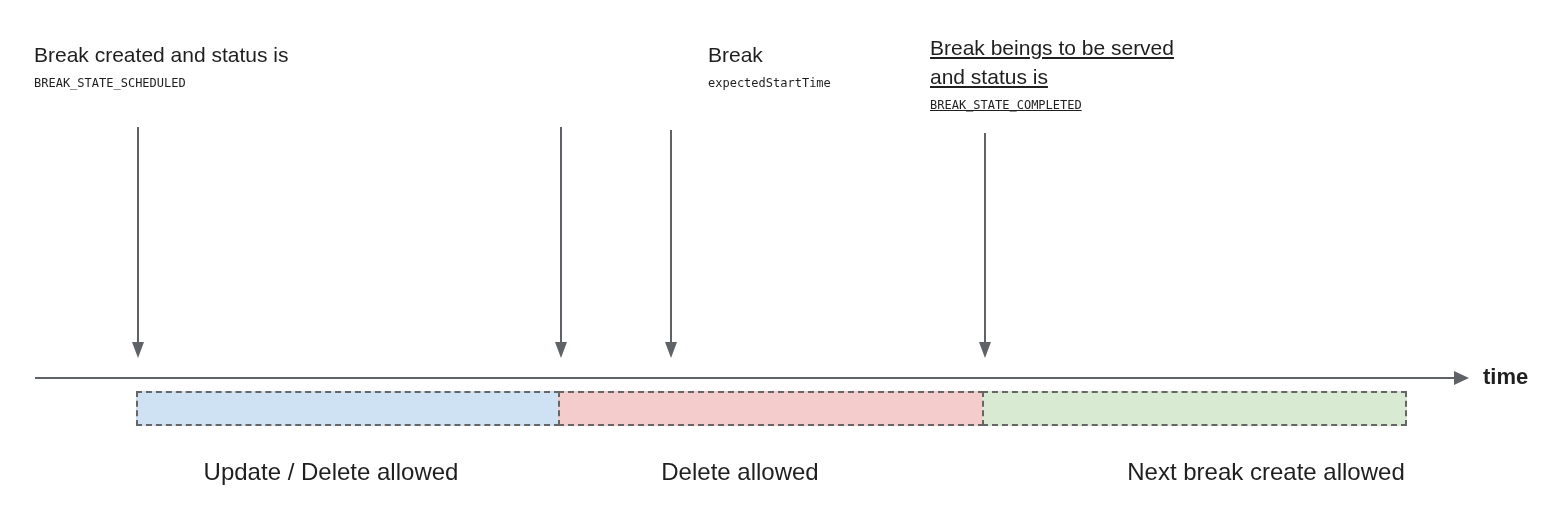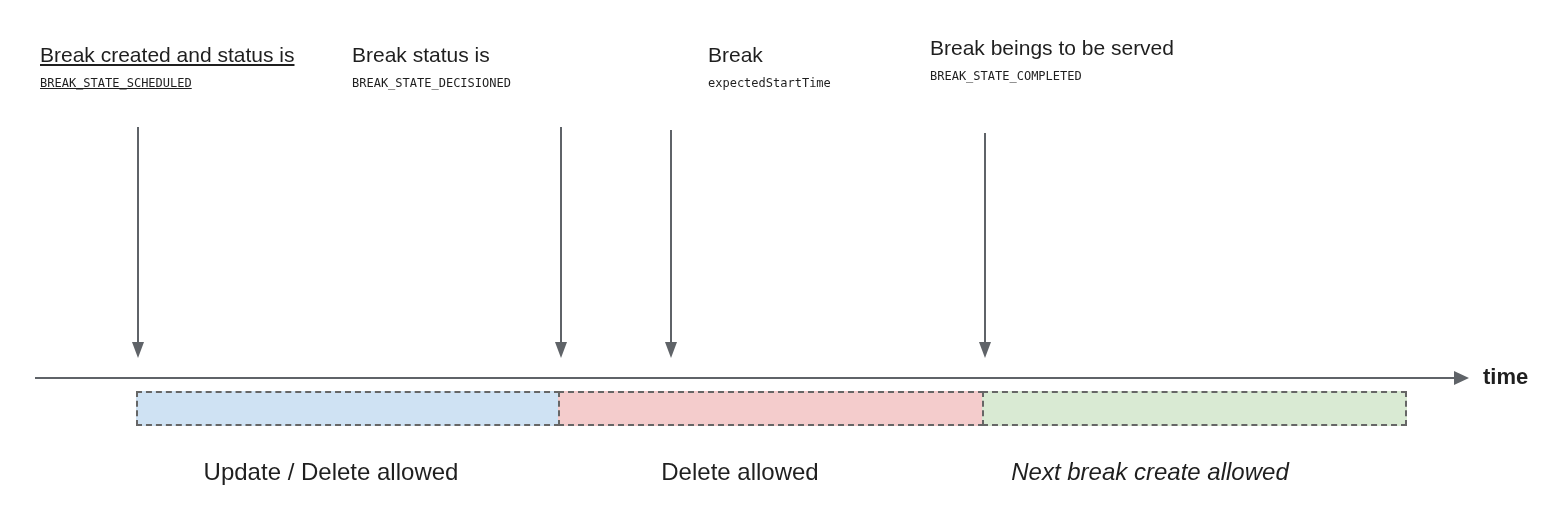--- a/index.html
+++ b/index.html
@@ -9,24 +9,24 @@
     background: #ffffff;
     font-family: "Liberation Sans", sans-serif;
     color: #1f1f1f;
     overflow: hidden;
   }
   .diagram { position: absolute; inset: 0; }
 
   
   .annotation { position: absolute; font-size: 21px; line-height: 29px; white-space: nowrap; }
   .annotation .code { font-family: "DejaVu Sans Mono", monospace; font-size: 12px; }
-  #ann-1 { left: 40px;  top: 40px; text-decoration: underline; }
+  #ann-1 { left: 34px;  top: 40px; }
   #ann-2 { left: 352px; top: 40px; }
   #ann-3 { left: 708px; top: 40px; }
-  #ann-4 { left: 930px; top: 33px; }
+  #ann-4 { left: 930px; top: 33px; text-decoration: underline; }
 
   
   .arrow { position: absolute; width: 0; }
   .arrow .shaft { position: absolute; left: -1px; top: 0; width: 2px; background: #5f6368; }
   .arrow .head {
     position: absolute; left: -6px; width: 0; height: 0;
     border-left: 6px solid transparent; border-right: 6px solid transparent;
     border-top: 16px solid #5f6368;
   }
   #arrow-1 { left: 138px; top: 127px; } #arrow-1 .shaft { height: 215px; } #arrow-1 .head { top: 215px; }
@@ -50,41 +50,38 @@
     border: 2px dashed #666666;
   }
   #seg-1 { left: 136px; width: 424px; }
   #seg-2 { left: 558px; width: 426px; }
   #seg-3 { left: 982px; width: 425px; }
 
   
   .seg-label { position: absolute; top: 458px; transform: translateX(-50%); font-size: 24px; white-space: nowrap; }
   #lab-1 { left: 331px; }
   #lab-2 { left: 740px; }
-  #lab-3 { left: 1150px; font-style: italic; }
+  #lab-3 { left: 1266px; }
 </style>
 </head>
 <body>
 
 <div class="diagram">
 
   <div class="annotation" id="ann-1">
     <div>Break created and status is</div>
     <div class="code">BREAK_STATE_SCHEDULED</div>
   </div>
-  <div class="annotation" id="ann-2">
-    <div>Break status is</div>
-    <div class="code">BREAK_STATE_DECISIONED</div>
-  </div>
   <div class="annotation" id="ann-3">
     <div>Break</div>
     <div class="code">expectedStartTime</div>
   </div>
   <div class="annotation" id="ann-4">
     <div>Break beings to be served</div>
+    <div>and status is</div>
     <div class="code">BREAK_STATE_COMPLETED</div>
   </div>
 
   <div class="arrow" id="arrow-1">
     <div class="shaft"></div>
     <div class="head"></div>
   </div>
   <div class="arrow" id="arrow-2">
     <div class="shaft"></div>
     <div class="head"></div>

